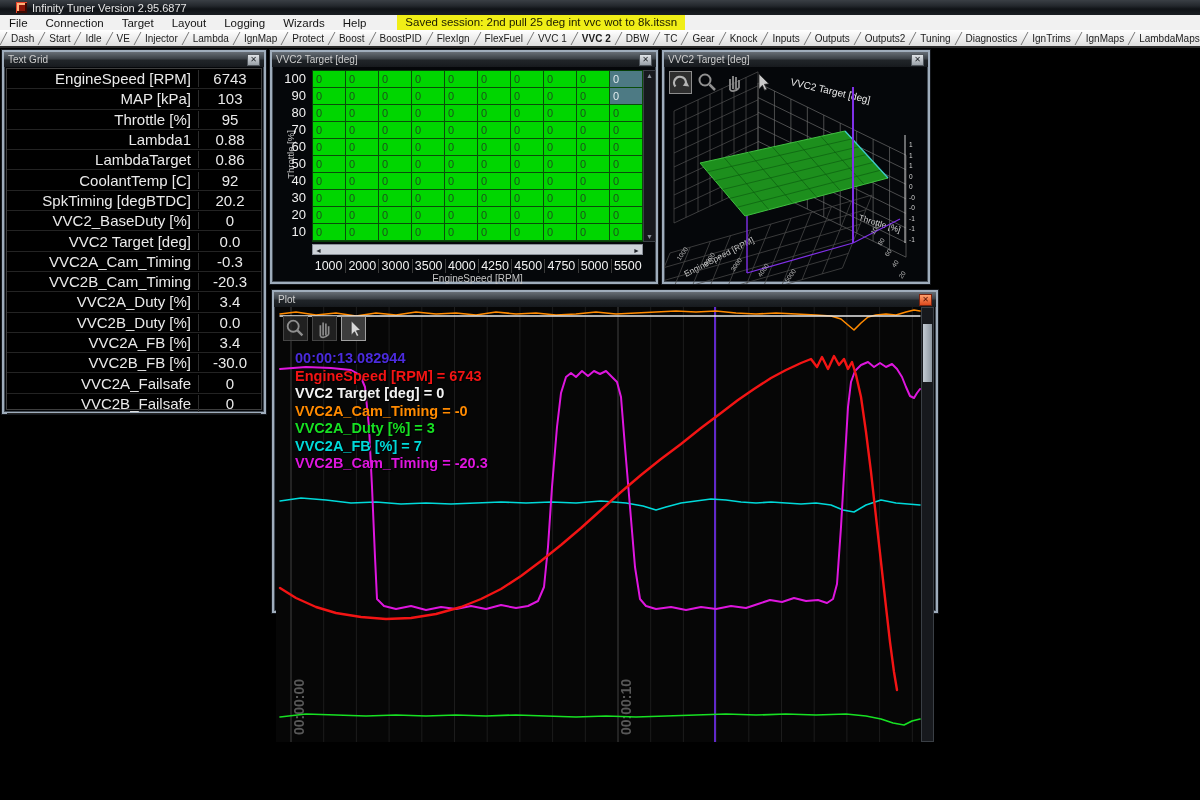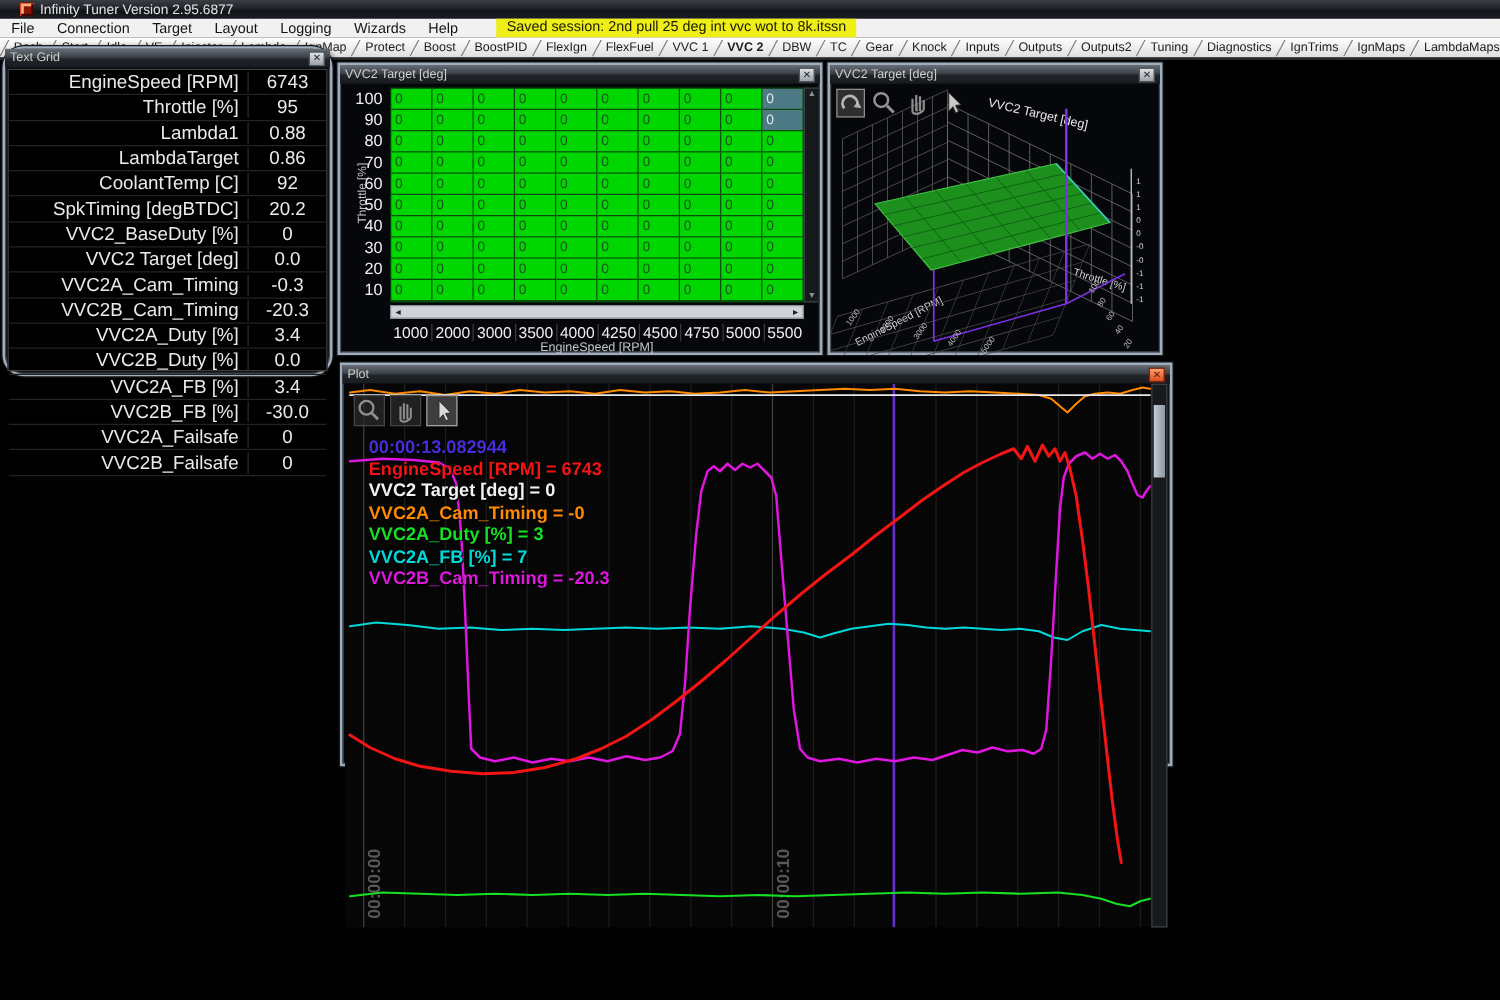--- a/index.html
+++ b/index.html
@@ -30,21 +30,21 @@
     box-shadow:0 0 0 1px #15181d,2px 2px 5px rgba(0,0,0,.8),inset 0 0 0 1px #444c55;}
   .panel-title{height:15px;display:flex;align-items:center;
     background:linear-gradient(#676e76 0%,#3b4147 45%,#212529 55%,#171a1e 100%);
     color:#cfcfcf;font-size:10px;padding:0 4px;}
   .panel-btn{margin-left:auto;width:13px;height:12px;border:1px solid #50565c;
     background:linear-gradient(#dfe3e7,#9aa1a8);color:#23272b;font-size:8px;line-height:10px;
     text-align:center;}
   .panel-btn.orange{background:linear-gradient(#ffa06c,#dd4a1e);border-color:#7a2410;color:#571505;}
   .panel-body{position:relative;width:100%;height:calc(100% - 15px);}
   
-  #text-grid{left:2px;top:37px;width:264px;height:264px;border-radius:17px;}
+  #text-grid{left:2px;top:50px;width:264px;height:364px;}
   .tg-table{position:absolute;inset:1px 2px 2px 2px;background:#000;border:1px solid #3e3e3e;}
   .tg-row{display:flex;height:20.3px;border-bottom:1px solid #232323;align-items:center;
     color:#eaeaea;font-size:15px;}
   .tg-label{width:192px;text-align:right;padding-right:7px;border-right:1px solid #2c2c2c;}
   .tg-value{flex:1;text-align:center;}
   
   #vvc2-table{left:270px;top:50px;width:388px;height:234px;}
   .rot-label{position:absolute;left:-22px;top:82px;width:80px;text-align:center;
     transform:rotate(-90deg);font-size:9.5px;color:#c8c8c8;}
   .vt-rowheads{position:absolute;left:12px;top:3px;width:26px;}
@@ -166,20 +166,24 @@
   <div class="panel" id="text-grid">
     <div class="panel-title">
       <span>Text Grid</span>
       <span class="panel-btn">✕</span>
     </div>
     <div class="panel-body">
       <div class="tg-table">
           <div class="tg-row">
             <div class="tg-label">EngineSpeed [RPM]</div>
             <div class="tg-value">6743</div>
+          </div>
+          <div class="tg-row">
+            <div class="tg-label">MAP [kPa]</div>
+            <div class="tg-value">103</div>
           </div>
           <div class="tg-row">
             <div class="tg-label">Throttle [%]</div>
             <div class="tg-value">95</div>
           </div>
           <div class="tg-row">
             <div class="tg-label">Lambda1</div>
             <div class="tg-value">0.88</div>
           </div>
           <div class="tg-row">

